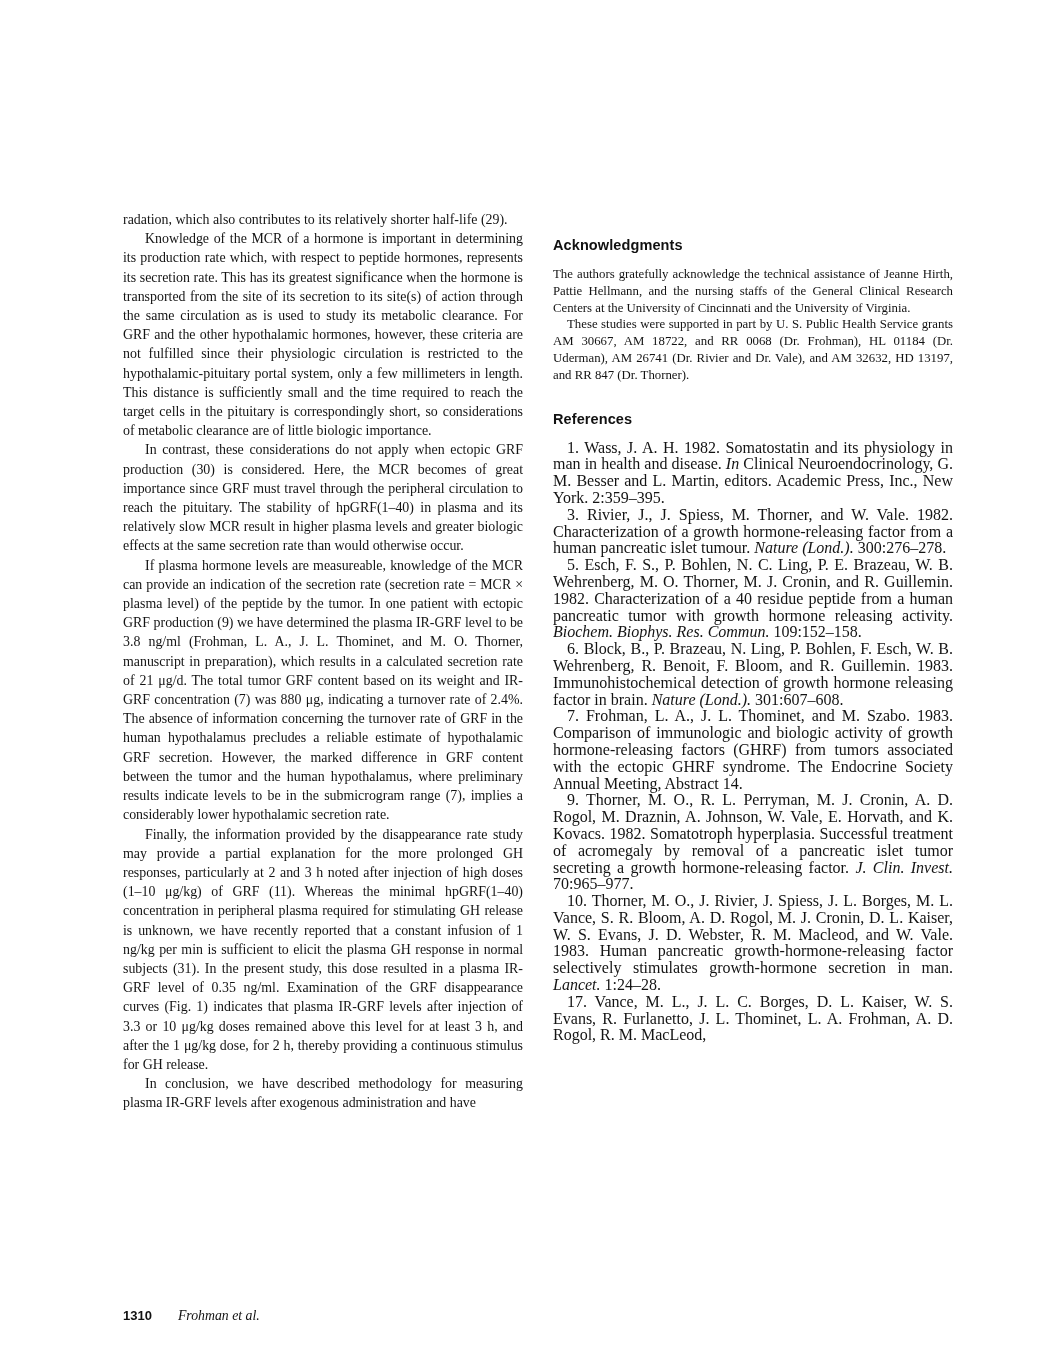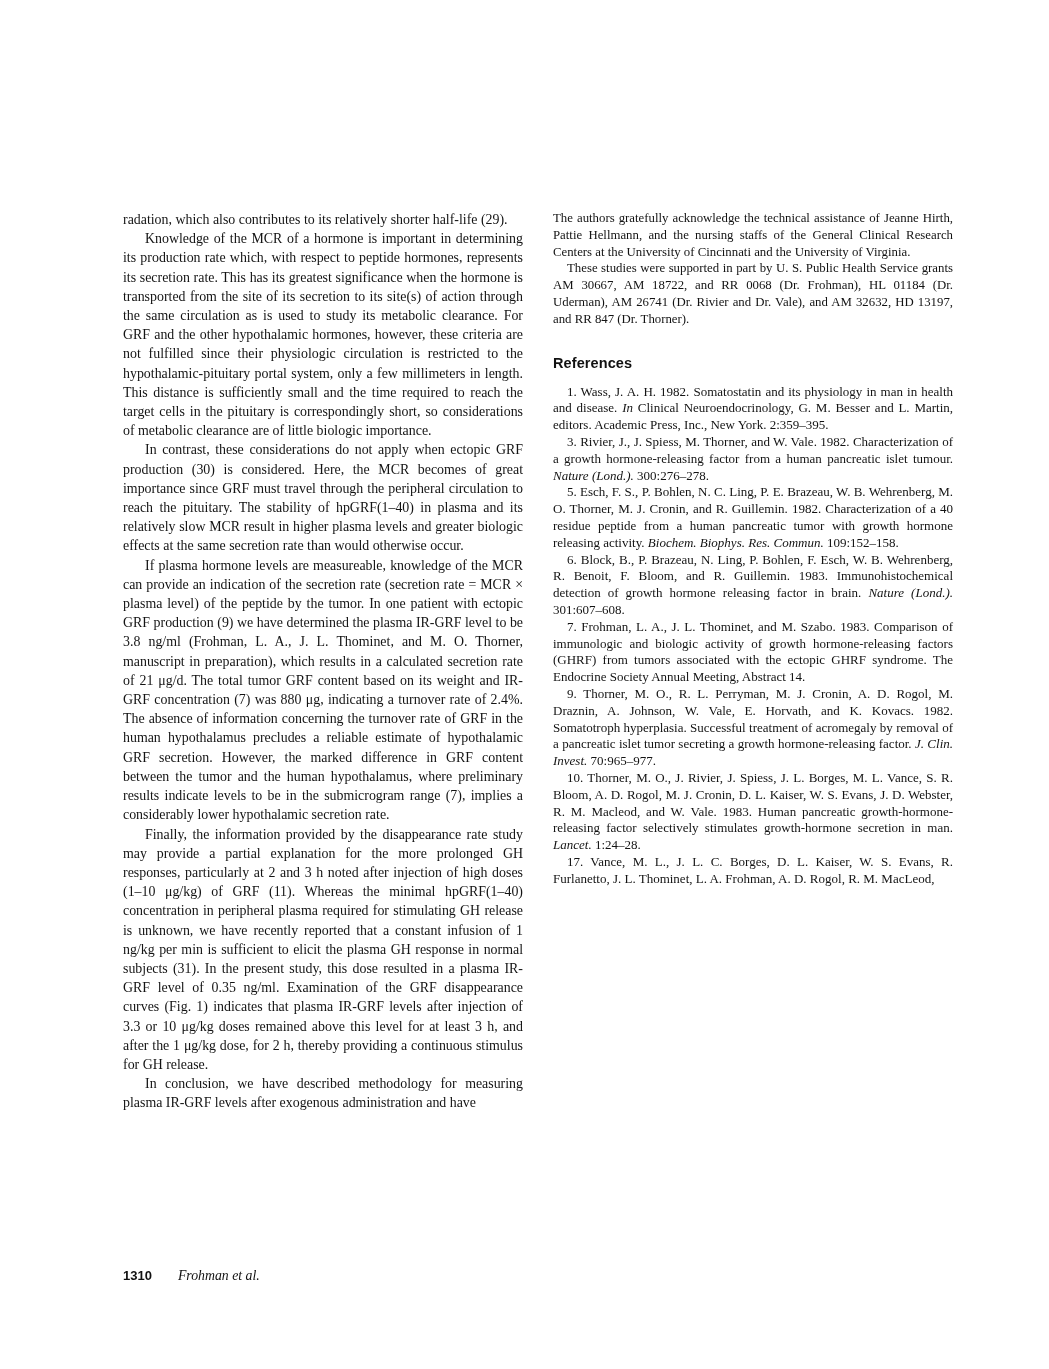--- a/index.html
+++ b/index.html
@@ -39,30 +39,30 @@
   }
   .small-para {
     margin: 0;
     font-size: 12.8px;
     line-height: 16.8px;
     text-align: justify;
   }
   .small-para.indent { text-indent: 14px; }
   .reference {
     margin: 0;
-    font-size: 13px;
+    font-size: 16px;
     line-height: 16.8px;
     text-align: justify;
     text-indent: 14px;
   }
   .reference em { font-style: italic; }
   .footer {
     position: absolute;
     left: 123px;
-    top: 1266px;
+    top: 1306px;
     white-space: nowrap;
   }
   .page-number {
     font-family: "Liberation Sans", sans-serif;
     font-weight: bold;
     font-size: 13px;
     color: #111;
   }
   .running-title {
     font-family: "Liberation Serif", serif;
@@ -83,20 +83,21 @@
         <p class="body-para">radation, which also contributes to its relatively shorter half-life (29).</p>
         <p class="body-para indent">Knowledge of the MCR of a hormone is important in determining its production rate which, with respect to peptide hormones, represents its secretion rate. This has its greatest significance when the hormone is transported from the site of its secretion to its site(s) of action through the same circulation as is used to study its metabolic clearance. For GRF and the other hypothalamic hormones, however, these criteria are not fulfilled since their physiologic circulation is restricted to the hypothalamic-pituitary portal system, only a few millimeters in length. This distance is sufficiently small and the time required to reach the target cells in the pituitary is correspondingly short, so considerations of metabolic clearance are of little biologic importance.</p>
         <p class="body-para indent">In contrast, these considerations do not apply when ectopic GRF production (30) is considered. Here, the MCR becomes of great importance since GRF must travel through the peripheral circulation to reach the pituitary. The stability of hpGRF(1–40) in plasma and its relatively slow MCR result in higher plasma levels and greater biologic effects at the same secretion rate than would otherwise occur.</p>
         <p class="body-para indent">If plasma hormone levels are measureable, knowledge of the MCR can provide an indication of the secretion rate (secretion rate = MCR × plasma level) of the peptide by the tumor. In one patient with ectopic GRF production (9) we have determined the plasma IR-GRF level to be 3.8 ng/ml (Frohman, L. A., J. L. Thominet, and M. O. Thorner, manuscript in preparation), which results in a calculated secretion rate of 21 μg/d. The total tumor GRF content based on its weight and IR-GRF concentration (7) was 880 μg, indicating a turnover rate of 2.4%. The absence of information concerning the turnover rate of GRF in the human hypothalamus precludes a reliable estimate of hypothalamic GRF secretion. However, the marked difference in GRF content between the tumor and the human hypothalamus, where preliminary results indicate levels to be in the submicrogram range (7), implies a considerably lower hypothalamic secretion rate.</p>
         <p class="body-para indent">Finally, the information provided by the disappearance rate study may provide a partial explanation for the more prolonged GH responses, particularly at 2 and 3 h noted after injection of high doses (1–10 μg/kg) of GRF (11). Whereas the minimal hpGRF(1–40) concentration in peripheral plasma required for stimulating GH release is unknown, we have recently reported that a constant infusion of 1 ng/kg per min is sufficient to elicit the plasma GH response in normal subjects (31). In the present study, this dose resulted in a plasma IR-GRF level of 0.35 ng/ml. Examination of the GRF disappearance curves (Fig. 1) indicates that plasma IR-GRF levels after injection of 3.3 or 10 μg/kg doses remained above this level for at least 3 h, and after the 1 μg/kg dose, for 2 h, thereby providing a continuous stimulus for GH release.</p>
         <p class="body-para indent">In conclusion, we have described methodology for measuring plasma IR-GRF levels after exogenous administration and have</p>
       </div>
 
     <div class="col">
 
+      <h2 class="section-heading">Acknowledgments</h2>
 
       <div id="ack-paras">
           <p class="small-para">The authors gratefully acknowledge the technical assistance of Jeanne Hirth, Pattie Hellmann, and the nursing staffs of the General Clinical Research Centers at the University of Cincinnati and the University of Virginia.</p>
           <p class="small-para indent">These studies were supported in part by U. S. Public Health Service grants AM 30667, AM 18722, and RR 0068 (Dr. Frohman), HL 01184 (Dr. Uderman), AM 26741 (Dr. Rivier and Dr. Vale), and AM 32632, HD 13197, and RR 847 (Dr. Thorner).</p>
         </div>
 
       <h2 class="section-heading">References</h2>
 
       <div id="ref-list">
           <p class="reference"><span>1. Wass, J. A. H. 1982. Somatostatin and its physiology in man in health and disease. </span><em>In</em><span> Clinical Neuroendocrinology, G. M. Besser and L. Martin, editors. Academic Press, Inc., New York. 2:359–395.</span></p>

